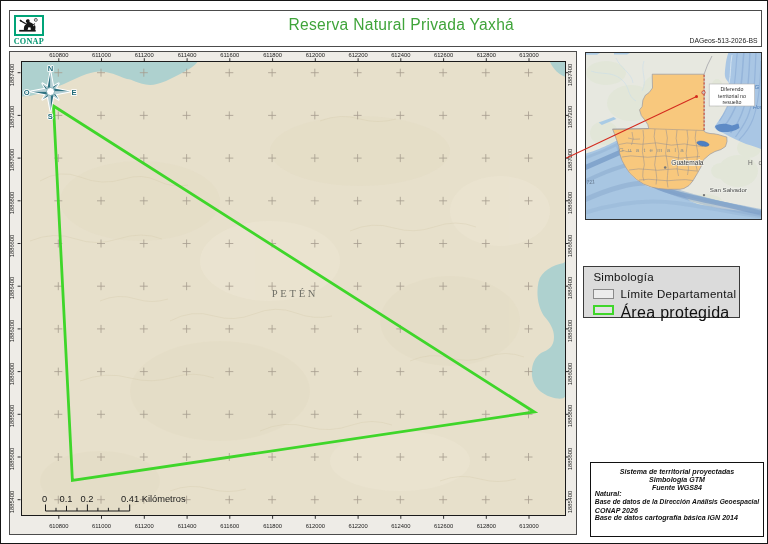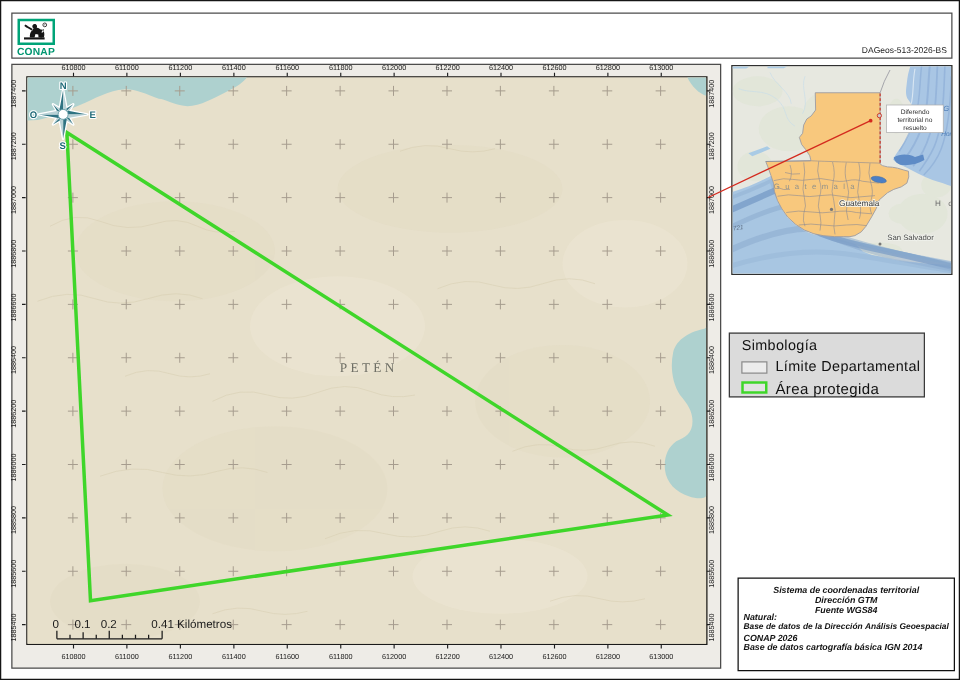--- a/index.html
+++ b/index.html
@@ -21,21 +21,22 @@
         <rect x="3.2" y="12.9" width="16.5" height="1.7"></rect>
         <path d="M7.9 12.9 C7.7 10.4 8.2 8.3 10 7.2 L10.8 5.6 C9.9 5.2 9.6 4.1 10.1 3.2 C10.7 2.2 12 2 12.9 2.6 C13.7 3.2 13.9 4.3 13.4 5.1 L14.6 5.4 C16.2 5.9 17.2 7.3 17.4 9 L17.6 12.9 L14.8 12.9 L14.6 10.6 L12.4 10.2 L11.6 12.9 Z"></path>
         <path d="M10.2 6.2 L5.3 3.4 L4.6 4.6 L9.4 7.3 Z"></path>
         <path d="M4.2 2.6 L5.9 3.6 L5.1 4.9 L3.5 3.8 Z"></path>
         <path d="M16.2 12.9 L16.8 9.4 C18.3 9.1 19.3 7.8 19.1 6.3 L18.1 6.5 C18.2 7.5 17.6 8.3 16.6 8.5 L16 6.8 C17.8 6.2 18.9 7.4 19.3 9 C19.7 10.6 19.3 12 19.1 12.9 Z"></path>
         <circle cx="19.8" cy="2.9" r="1.5" fill="none" stroke="#161616" stroke-width="0.65"></circle>
         <path d="M19.3 2.5 l0.5 0.9 0.6 -0.9 Z"></path>
       </g>
     </svg>
   </div>
-  <div class="abs" style="left:3.8px;top:25.5px;width:31px;text-align:center;font-family:Liberation Sans, sans-serif;font-weight:bold;font-size:8.2px;color:#009670;letter-spacing:.2px">CONAP</div>
+  <div class="abs" style="left:3.8px;top:25.5px;width:31px;text-align:center;font-family:Liberation Serif, serif;font-weight:bold;font-size:8.2px;color:#009670;letter-spacing:.2px">CONAP</div>
+  <div class="abs" style="left:36px;right:4px;top:4.5px;text-align:center;font-size:15.6px;color:#3fa43a;letter-spacing:.3px">Reserva Natural Privada Yaxhá</div>
   <div class="abs" style="right:3.5px;bottom:1.2px;font-size:6.8px;color:#222">DAGeos-513-2026-BS</div>
 </div>
 
 <div class="abs" style="left:8.5px;top:50.7px;width:568px;height:484.8px;border:1.3px solid #4c4c4c;box-sizing:border-box;background:#eeece7"></div>
 <div class="abs" style="left:20.5px;top:61px;width:545px;height:455px;border:1.4px solid #1a1a1a;box-sizing:border-box;background:#e7e0cb;overflow:hidden">
 
 <svg width="545" height="455" viewBox="0 0 545 455" style="position:absolute;left:-1.4px;top:-1.4px">
 <rect x="0" y="0" width="545" height="455" fill="#e7e0cb"></rect>
 <g fill="#ded5ba" opacity="0.22">
         <ellipse cx="120" cy="140" rx="80" ry="40"></ellipse>
@@ -230,25 +231,25 @@
 <text x="146" y="44.8">territorial no</text>
 <text x="146" y="51.3">resuelto</text>
 </g>
 </svg>
 </div>
 <div class="abs" style="left:583.4px;top:266.2px;width:157px;height:51.9px;background:#dbdbdb;border:1.6px solid #3a3a3a;box-sizing:border-box">
   <div class="abs" style="left:9px;top:3.5px;font-size:11.5px;letter-spacing:.3px;color:#111">Simbología</div>
   <div class="abs" style="left:9px;top:21.5px;width:21px;height:10px;background:#ececec;border:0.9px solid #8a8a8a;box-sizing:border-box"></div>
   <div class="abs" style="left:36px;top:20.5px;font-size:11.5px;letter-spacing:.3px;color:#111">Límite Departamental</div>
   <div class="abs" style="left:9px;top:37.5px;width:21px;height:10px;background:#e3e3e3;border:2px solid #3fd62a;box-sizing:border-box"></div>
-  <div class="abs" style="left:36px;top:36.5px;font-size:12px;letter-spacing:.3px;color:#111">Área protegida</div>
+  <div class="abs" style="left:36px;top:36.5px;font-size:16px;letter-spacing:.3px;color:#111">Área protegida</div>
 </div>
 <div class="abs" style="left:589.8px;top:462px;width:174.3px;height:74.7px;border:1.3px solid #111;box-sizing:border-box;background:#fff;font-weight:bold;font-style:italic;color:#111">
-  <div class="iline" style="top:5.3px;text-align:center">Sistema de coordenadas territorial</div>
-  <div class="iline" style="top:13.2px;text-align:center">Dirección GTM</div>
+  <div class="iline" style="top:5.3px;text-align:center">Sistema de territorial proyectadas</div>
+  <div class="iline" style="top:13.2px;text-align:center">Simbología GTM</div>
   <div class="iline" style="top:20.5px;text-align:center">Fuente WGS84</div>
   <div class="iline" style="top:27.4px">Natural:</div>
   <div class="iline" style="top:35.2px;display:flex;justify-content:space-between;font-size:6.7px">
       <span>Base</span>
       <span>de</span>
       <span>datos</span>
       <span>de</span>
       <span>la</span>
       <span>Dirección</span>
       <span>Análisis</span>

